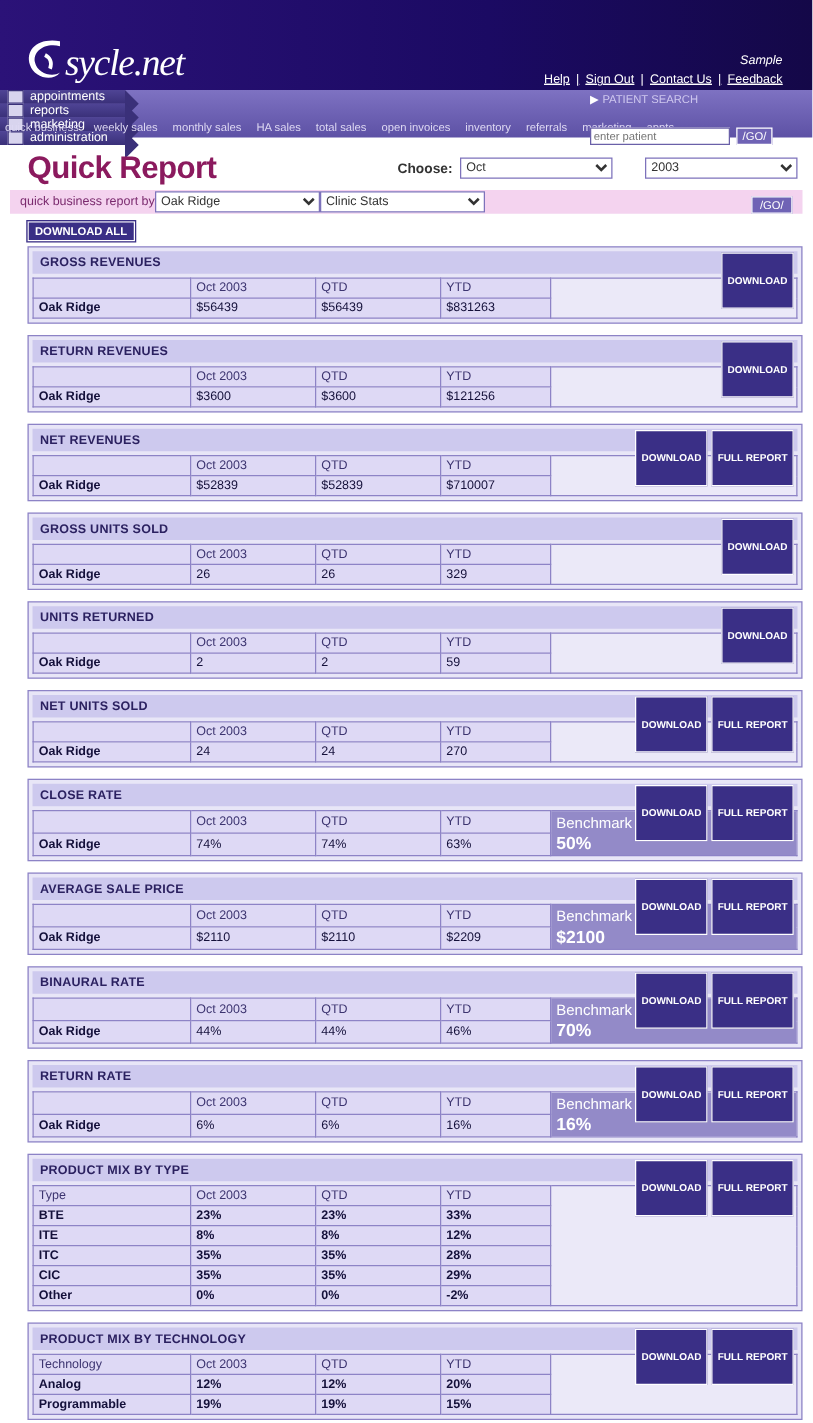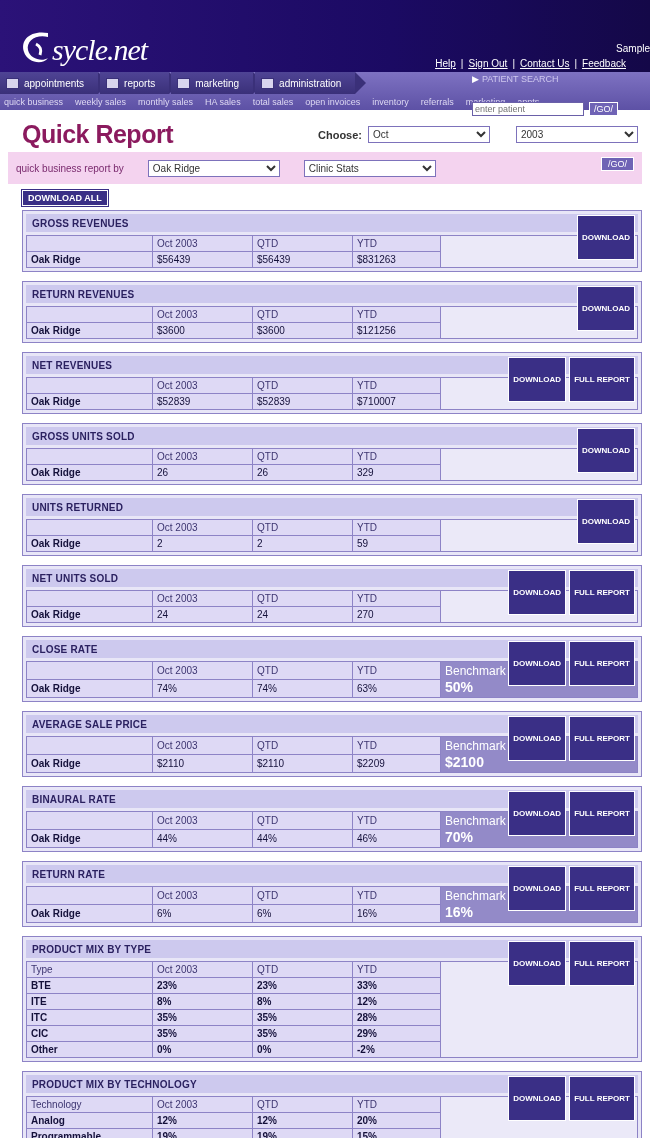--- a/index.html
+++ b/index.html
@@ -30,23 +30,24 @@
   }
   .logo .swirl {
     display:inline-block;
     width: 34px; height: 40px;
     position: relative;
     vertical-align: -8px;
   }
   .logo .swirl svg { position:absolute; left:0; top:0; }
   .header-sample {
     position: absolute;
-    right: 0; top: 43px;
+    right: 24px; top: 43px;
     color: #fff;
     font-size: 10px;
+    font-style: italic;
   }
   .header-links {
     position: absolute;
     right: 24px; top: 58px;
     color: #fff;
     font-size: 10px;
     text-decoration: underline;
   }
   .header-links a { color:#fff; text-decoration: underline; }
   .header-links .sep { margin: 0 5px; }
@@ -54,20 +55,21 @@
   
   .navwrap {
     position: relative;
     height: 38px;
     background: #6f63b5;
     background: linear-gradient(to bottom, #7e72c2 0%, #5d51a5 100%);
   }
   .navtabs {
     position:absolute; left:0; top:0; height:15px;
     display:flex;
+    flex-direction:column;
   }
   .navtab {
     height: 22px;
     display:flex; align-items:center;
     color:#fff;
     font-size: 10px;
     padding: 0 14px 0 6px;
     position: relative;
     background: linear-gradient(to bottom,#4f4495,#3a3079);
     margin-right: 2px;
@@ -147,25 +149,25 @@
     background:#fff;
     color:#333;
   }
   .sel-month { width:122px; }
   .sel-year  { width:122px;margin-left:20px; }
 
   
   .filterbar {
     margin: 2px 8px 0 8px;
     background:#f4d3ef;
-    height: 32px;
+    height: 19px;
     display:flex;
     align-items:center;
     padding: 0 8px;
-    gap: 24px;
+    gap: 0;
     position:relative;
   }
   .filterbar .lbl { color:#7a2a6e; font-size:10px; }
   .sel-clinic { width:132px; }
   .sel-stat   { width:132px; }
   .filterbar .gobtn2 {
     position:absolute; right:8px; top:5px;
     background:#6f63b5; color:#fff;
     border:1px solid #fff;
     font-size:9px; padding:1px 6px; cursor:pointer;

